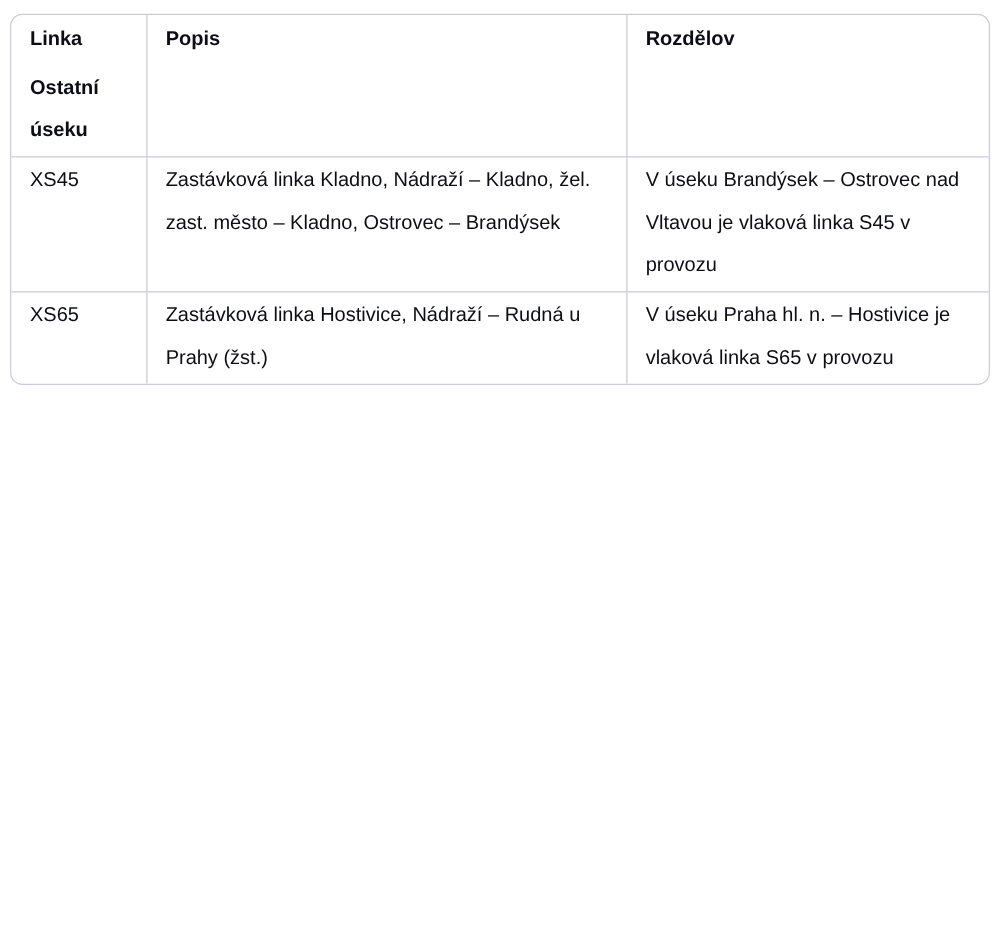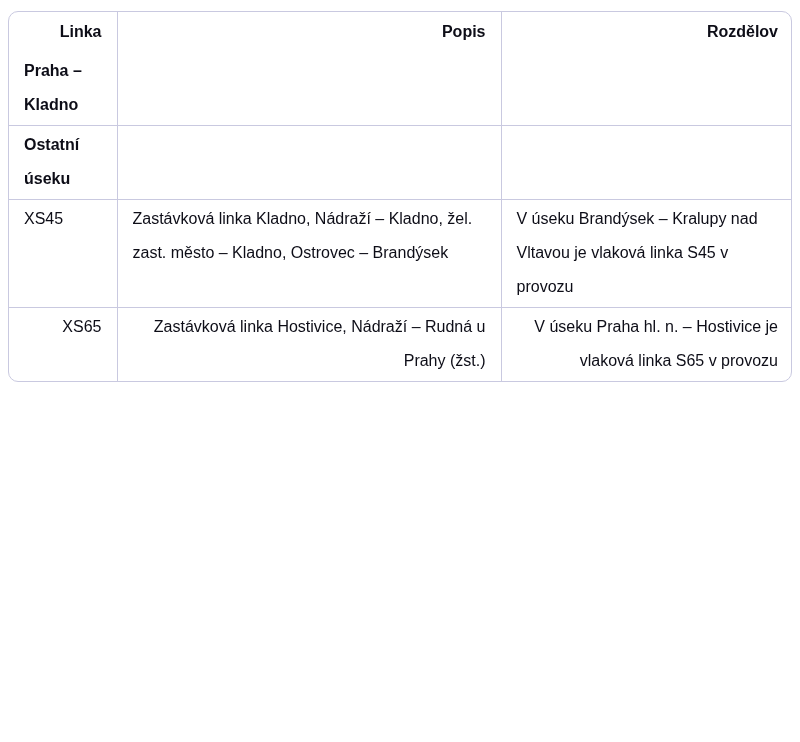--- a/index.html
+++ b/index.html
@@ -45,21 +45,21 @@
   table.lines-table th {
     font-weight: 700;
     padding-top: 3px;
     padding-bottom: 3px;
   }
   tr.section-row td {
     font-weight: 700;
   }
   
   table.lines-table tr:first-child > * { border-top: none; }
-  table.lines-table tr:last-child  > * { border-bottom: none; text-align: right; }
+  table.lines-table tr:last-child  > * { border-bottom: none; }
   table.lines-table tr > *:first-child { border-left: none; }
   table.lines-table tr > *:last-child  { border-right: none; }
 </style>
 </head>
 <body>
 
 <div class="page">
   <div class="table-wrap">
     <table class="lines-table">
       <colgroup>
@@ -69,33 +69,28 @@
       </colgroup>
       <thead>
         <tr>
           <th>Linka</th>
           <th>Popis</th>
           <th>Rozdělov</th>
         </tr>
       </thead>
       <tbody>
         <tr class="section-row">
-          <td>Praha – Kladno</td>
-          <td></td>
-          <td></td>
-        </tr>
-        <tr class="section-row">
           <td>Ostatní úseku</td>
           <td></td>
           <td></td>
         </tr>
         <tr>
           <td>XS45</td>
           <td>Zastávková linka Kladno, Nádraží – Kladno, žel. zast. město – Kladno, Ostrovec – Brandýsek</td>
-          <td>V úseku Brandýsek – Kralupy nad Vltavou je vlaková linka S45 v provozu</td>
+          <td>V úseku Brandýsek – Ostrovec nad Vltavou je vlaková linka S45 v provozu</td>
         </tr>
         <tr>
           <td>XS65</td>
           <td>Zastávková linka Hostivice, Nádraží – Rudná u Prahy (žst.)</td>
           <td>V úseku Praha hl. n. – Hostivice je vlaková linka S65 v provozu</td>
         </tr>
       </tbody>
     </table>
   </div>
 </div>

